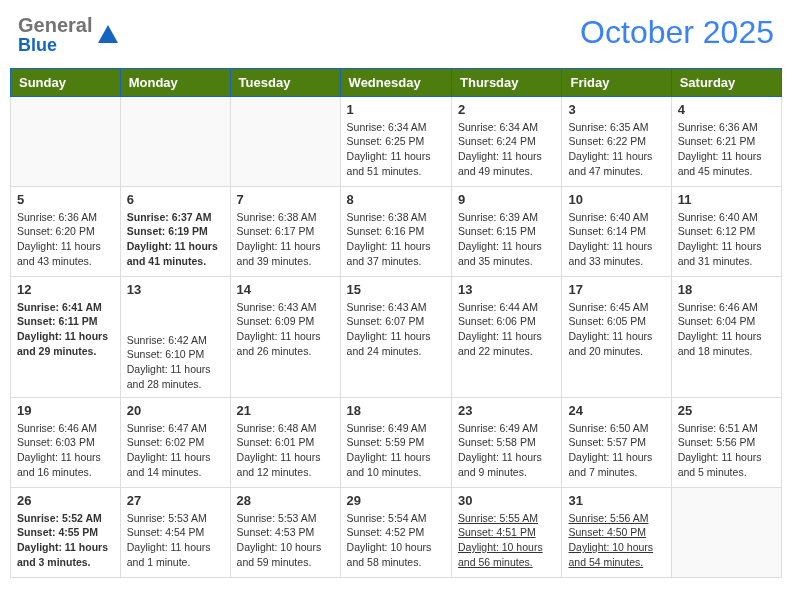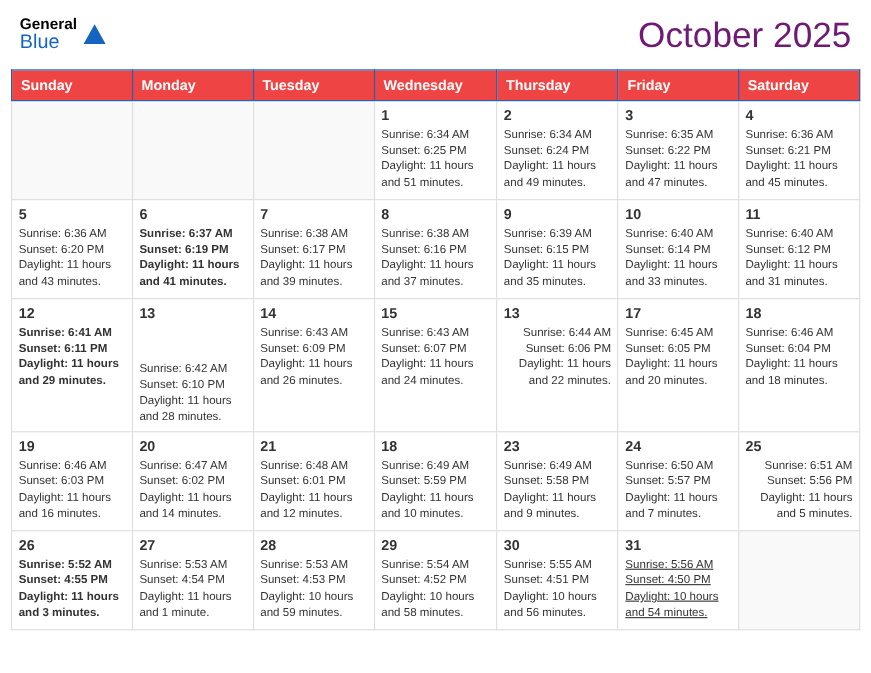--- a/index.html
+++ b/index.html
@@ -20,53 +20,53 @@
     .logo {
       display: flex;
       align-items: center;
     }
     .logo-text {
       display: flex;
       flex-direction: column;
       line-height: 1.1;
     }
     .logo-general {
-      font-size: 14px;
+      font-size: 20px;
       font-weight: bold;
-      color: #000000;
+      color: #737373;
     }
     .logo-blue {
       font-size: 18px;
-      font-weight: normal;
+      font-weight: bold;
       color: #1565c0;
     }
     .logo-icon {
       width: 24px;
       height: 24px;
       margin-left: 4px;
     }
     .title-block {
       text-align: right;
     }
     .month-title {
       font-size: 32px;
-      color: #701a75;
+      color: #3b82f6;
       font-weight: normal;
     }
     .location {
       font-size: 14px;
       color: #555;
     }
     .calendar {
       width: 100%;
       border-collapse: collapse;
       border: 1px solid #ccc;
     }
     .calendar th {
-      background-color: #ef4444;
+      background-color: #4d7c0f;
       color: #fff;
       text-align: left;
       padding: 6px 8px;
       font-size: 13px;
       border: 1px solid #1565c0;
     }
     .calendar td {
       vertical-align: top;
       padding: 5px 6px;
       border: 1px solid #ddd;
@@ -233,21 +233,21 @@
         </td>
         <td>
           <span class="day-number">15</span>
           <div class="day-info" style="white-space: pre-line;">Sunrise: 6:43 AM
 Sunset: 6:07 PM
 Daylight: 11 hours
 and 24 minutes.</div>
         </td>
         <td>
           <span class="day-number">13</span>
-          <div class="day-info" style="white-space: pre-line; text-align: right;">Sunrise: 6:44 AM
+          <div class="day-info" style="white-space: pre-line;">Sunrise: 6:44 AM
 Sunset: 6:06 PM
 Daylight: 11 hours
 and 22 minutes.</div>
         </td>
         <td>
           <span class="day-number">17</span>
           <div class="day-info" style="white-space: pre-line;">Sunrise: 6:45 AM
 Sunset: 6:05 PM
 Daylight: 11 hours
 and 20 minutes.</div>
@@ -298,21 +298,21 @@
         </td>
         <td>
           <span class="day-number">24</span>
           <div class="day-info" style="white-space: pre-line;">Sunrise: 6:50 AM
 Sunset: 5:57 PM
 Daylight: 11 hours
 and 7 minutes.</div>
         </td>
         <td>
           <span class="day-number">25</span>
-          <div class="day-info" style="white-space: pre-line; text-align: right;">Sunrise: 6:51 AM
+          <div class="day-info" style="white-space: pre-line;">Sunrise: 6:51 AM
 Sunset: 5:56 PM
 Daylight: 11 hours
 and 5 minutes.</div>
         </td>
       </tr>
       <tr class="week-row">
         <td>
           <span class="day-number">26</span>
           <div class="day-info" style="white-space: pre-line; font-weight: bold;">Sunrise: 5:52 AM
 Sunset: 4:55 PM
@@ -335,21 +335,21 @@
         </td>
         <td>
           <span class="day-number">29</span>
           <div class="day-info" style="white-space: pre-line;">Sunrise: 5:54 AM
 Sunset: 4:52 PM
 Daylight: 10 hours
 and 58 minutes.</div>
         </td>
         <td>
           <span class="day-number">30</span>
-          <div class="day-info" style="white-space: pre-line;">Sunrise: 5:55 AM
+          <div class="day-info" style="white-space: pre-line; text-decoration: underline;">Sunrise: 5:55 AM
 Sunset: 4:51 PM
 Daylight: 10 hours
 and 56 minutes.</div>
         </td>
         <td>
           <span class="day-number">31</span>
           <div class="day-info" style="white-space: pre-line; text-decoration: underline;">Sunrise: 5:56 AM
 Sunset: 4:50 PM
 Daylight: 10 hours
 and 54 minutes.</div>

